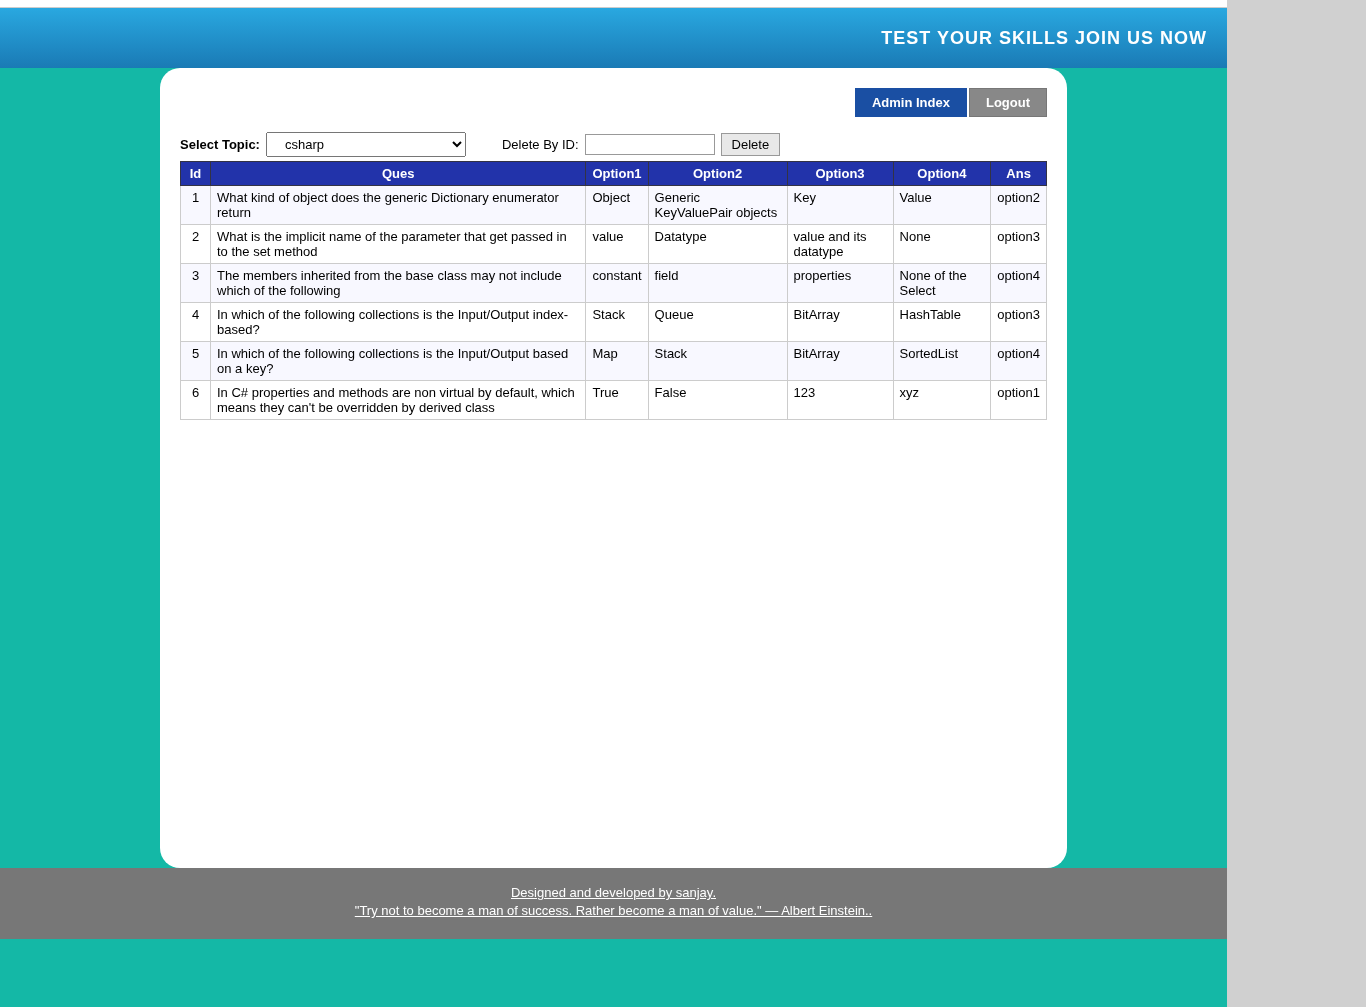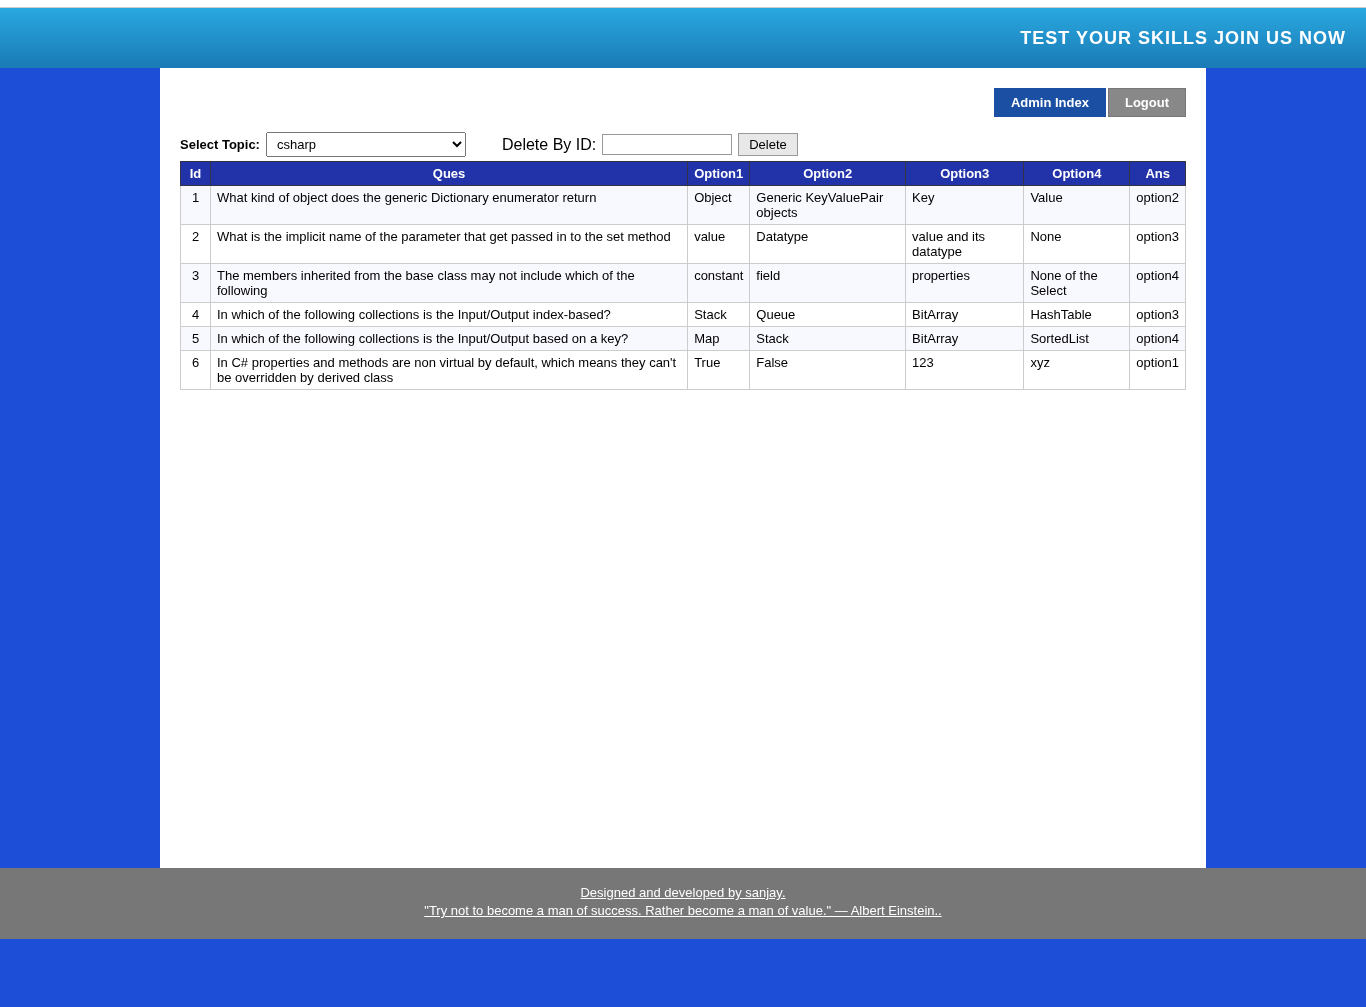--- a/index.html
+++ b/index.html
@@ -1,21 +1,21 @@
 <!DOCTYPE html>
 <html><head>
   <meta charset="utf-8">
   <style>
     * { margin: 0; padding: 0; box-sizing: border-box; }
     body { font-family: Arial, sans-serif; font-size: 13px; background: #d0d0d0; }
 
     #outer-wrapper {
-      width: 1366px;
+      width: 1227px;
       min-height: 1007px;
-      background: #1d4ed8;
+      background: #14b8a6;
     }
 
     #top-bar {
       width: 100%;
       height: 8px;
       background: #fff;
       border-bottom: 1px solid #ccc;
     }
 
     #blue-banner {
@@ -33,20 +33,21 @@
       font-size: 18px;
       font-weight: bold;
       letter-spacing: 1px;
     }
 
     #main-content {
       background: #fff;
       margin: 0 160px;
       min-height: 800px;
       padding: 10px 20px 20px 20px;
+      border-radius: 20px;
     }
 
     #header-buttons {
       display: flex;
       justify-content: flex-end;
       padding: 10px 0 15px 0;
       gap: 2px;
     }
 
     .header-btn {
@@ -75,27 +76,27 @@
       margin-bottom: 4px;
       gap: 6px;
     }
 
     #select-topic-label {
       font-weight: bold;
       font-size: 13px;
     }
 
     #topic-select {
-      padding: 3px 6px;
+      padding: 3px 14px;
       font-size: 13px;
       width: 200px;
     }
 
     #delete-by-id-label {
-      font-size: 16px;
+      font-size: 13px;
       margin-left: 30px;
     }
 
     #delete-id-input {
       padding: 2px 4px;
       font-size: 13px;
       width: 130px;
       border: 1px solid #999;
     }
 

